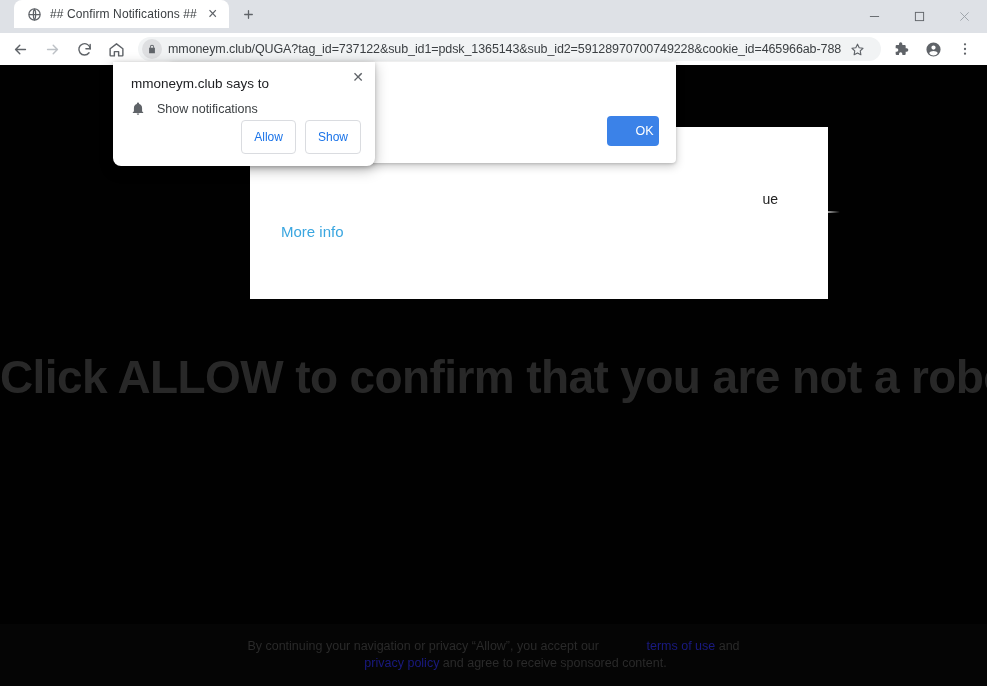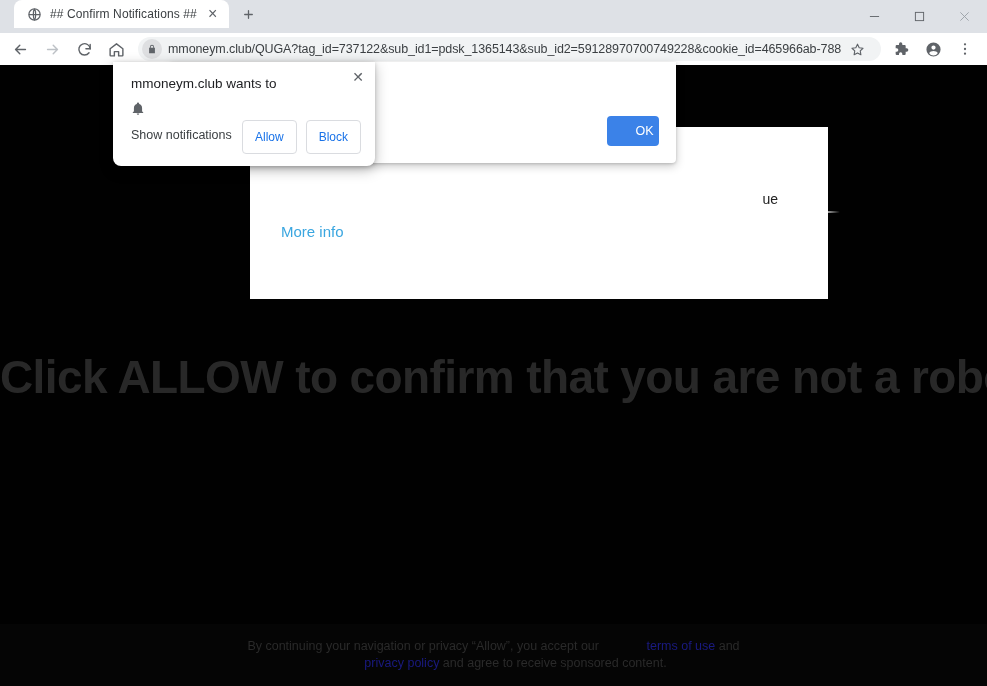--- a/index.html
+++ b/index.html
@@ -261,21 +261,20 @@
     position: absolute;
     left: 18px; top: 14px;
     font-size: 13.5px;
     color: #202124;
   }
   #perm-row {
     position: absolute;
     left: 18px; top: 40px;
     display: flex; align-items: flex-start;
     gap: 12px;
-    flex-direction: column;
   }
   #perm-bell { color: #5f6368; display: flex; }
   #perm-row-label { font-size: 12.5px; color: #3c4043; }
   #perm-buttons {
     position: absolute;
     right: 14px; bottom: 12px;
     display: flex; gap: 9px;
   }
   .perm-btn {
     min-width: 52px; height: 26px;
@@ -408,28 +407,28 @@
   </div>
 
   <div id="js-alert">
     <div id="js-alert-title">m.club says</div>
     <div id="js-alert-message">OW TO CLOSE THIS PAGE</div>
     <button id="js-alert-ok">OK</button>
   </div>
 
   <div id="perm-bubble">
     <div id="perm-close">✕</div>
-    <div id="perm-title">mmoneym.club wants to</div>
+    <div id="perm-title">mmoneym.club says to</div>
     <div id="perm-row">
       <span id="perm-bell">
         <svg width="14" height="14" viewBox="0 0 24 24" fill="#5f6368">
           <path d="M12 22a2.2 2.2 0 0 0 2.2-2.2H9.8A2.2 2.2 0 0 0 12 22zm7-6v-5.5c0-3.4-1.8-6.2-5-6.9V2.8a2 2 0 1 0-4 0v.8c-3.2.7-5 3.5-5 6.9V16l-2 2v1h18v-1z"></path>
         </svg>
       </span>
       <span id="perm-row-label">Show notifications</span>
     </div>
     <div id="perm-buttons">
       <button class="perm-btn">Allow</button>
-      <button class="perm-btn">Block</button>
+      <button class="perm-btn">Show</button>
     </div>
   </div>
 
 </div>
 
 </body></html>

